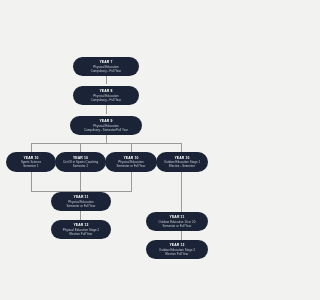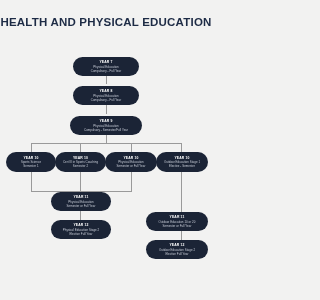--- a/index.html
+++ b/index.html
@@ -64,21 +64,20 @@
     position: absolute;
     background: #9a9a9a;
     z-index: 1;
   }
 </style>
 </head>
 <body>
 
 <div id="canvas">
 
-  <div class="title">HEALTH AND PHYSICAL EDUCATION</div>
 
   <div class="conn" style="left:105.5px; top:75px; width:1px; height:9px;"></div>
   <div class="conn" style="left:105.5px; top:105px; width:1px; height:9px;"></div>
   <div class="conn" style="left:105.5px; top:135px; width:1px; height:8px;"></div>
   <div class="conn" style="left:31px; top:143px; width:150px; height:1px;"></div>
   <div class="conn" style="left:31px; top:143px; width:1px; height:9px;"></div>
   <div class="conn" style="left:80px; top:143px; width:1px; height:9px;"></div>
   <div class="conn" style="left:131px; top:143px; width:1px; height:9px;"></div>
   <div class="conn" style="left:181px; top:143px; width:1px; height:9px;"></div>
 

